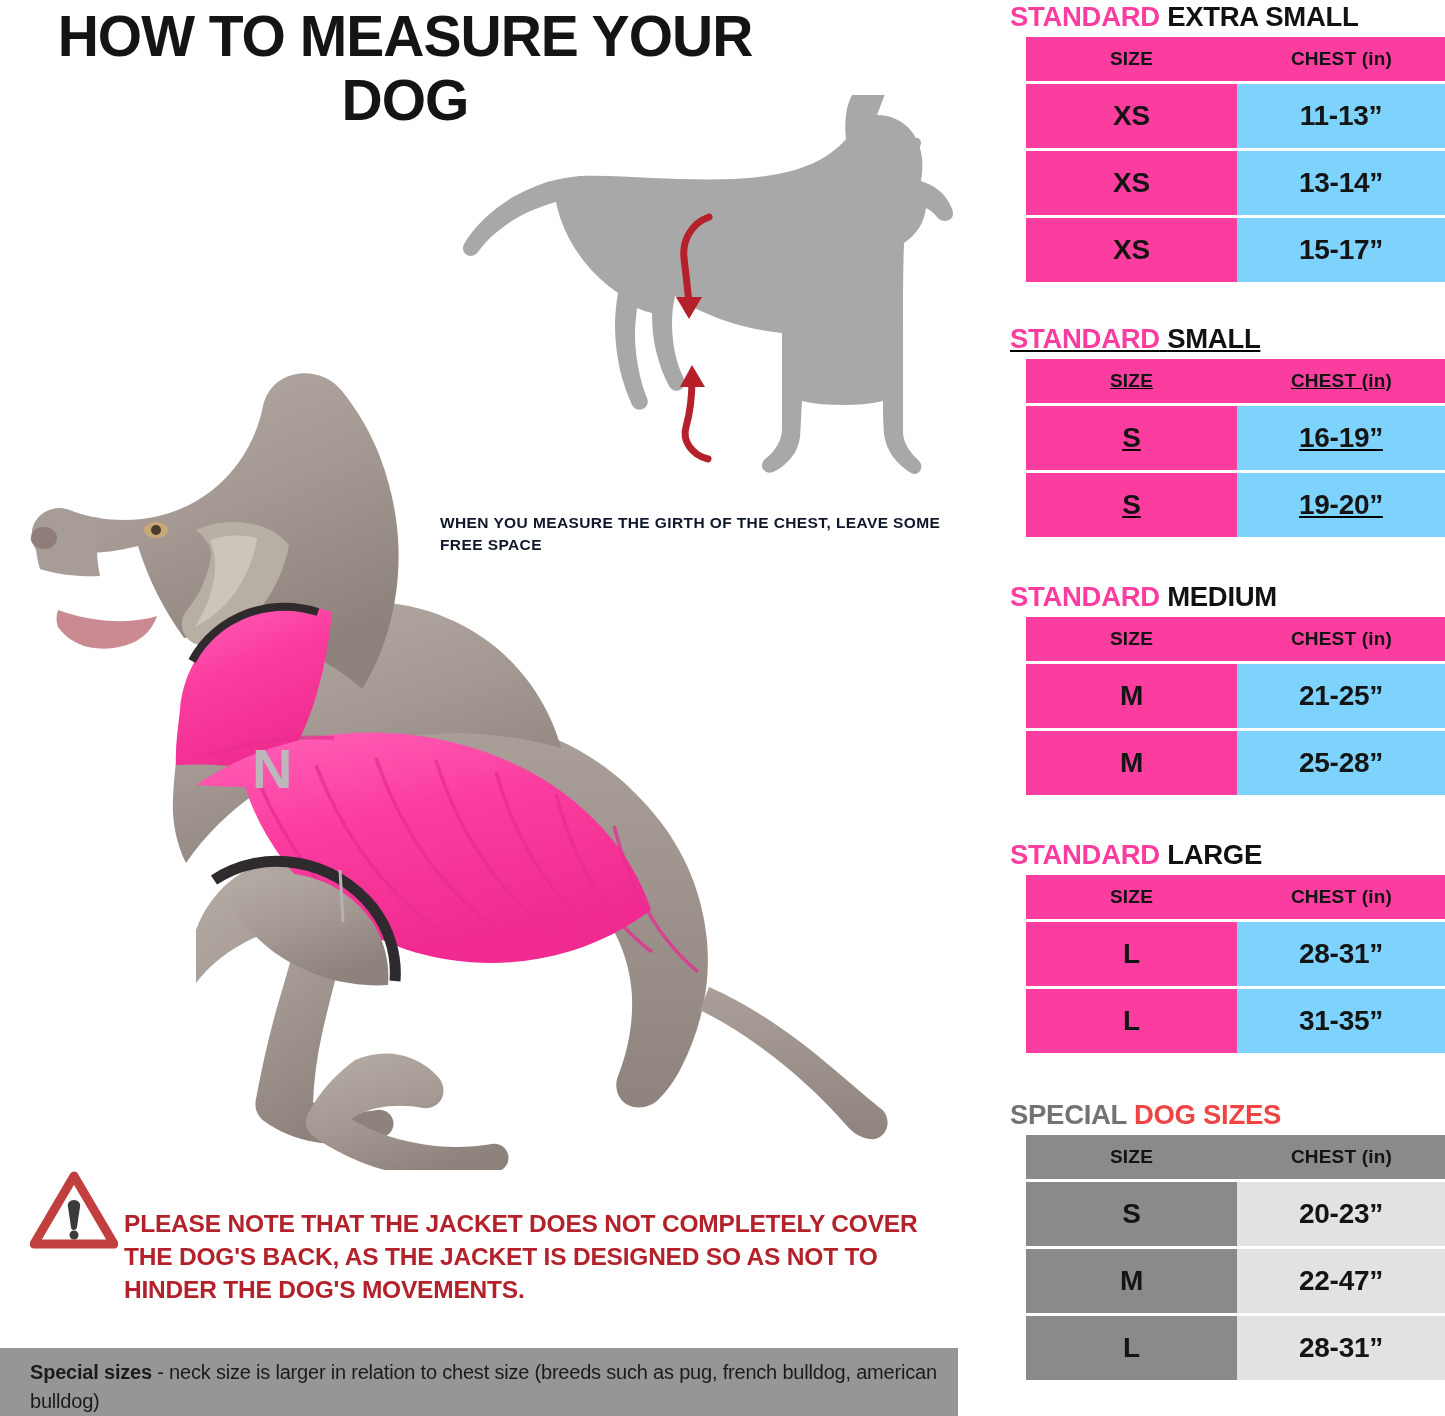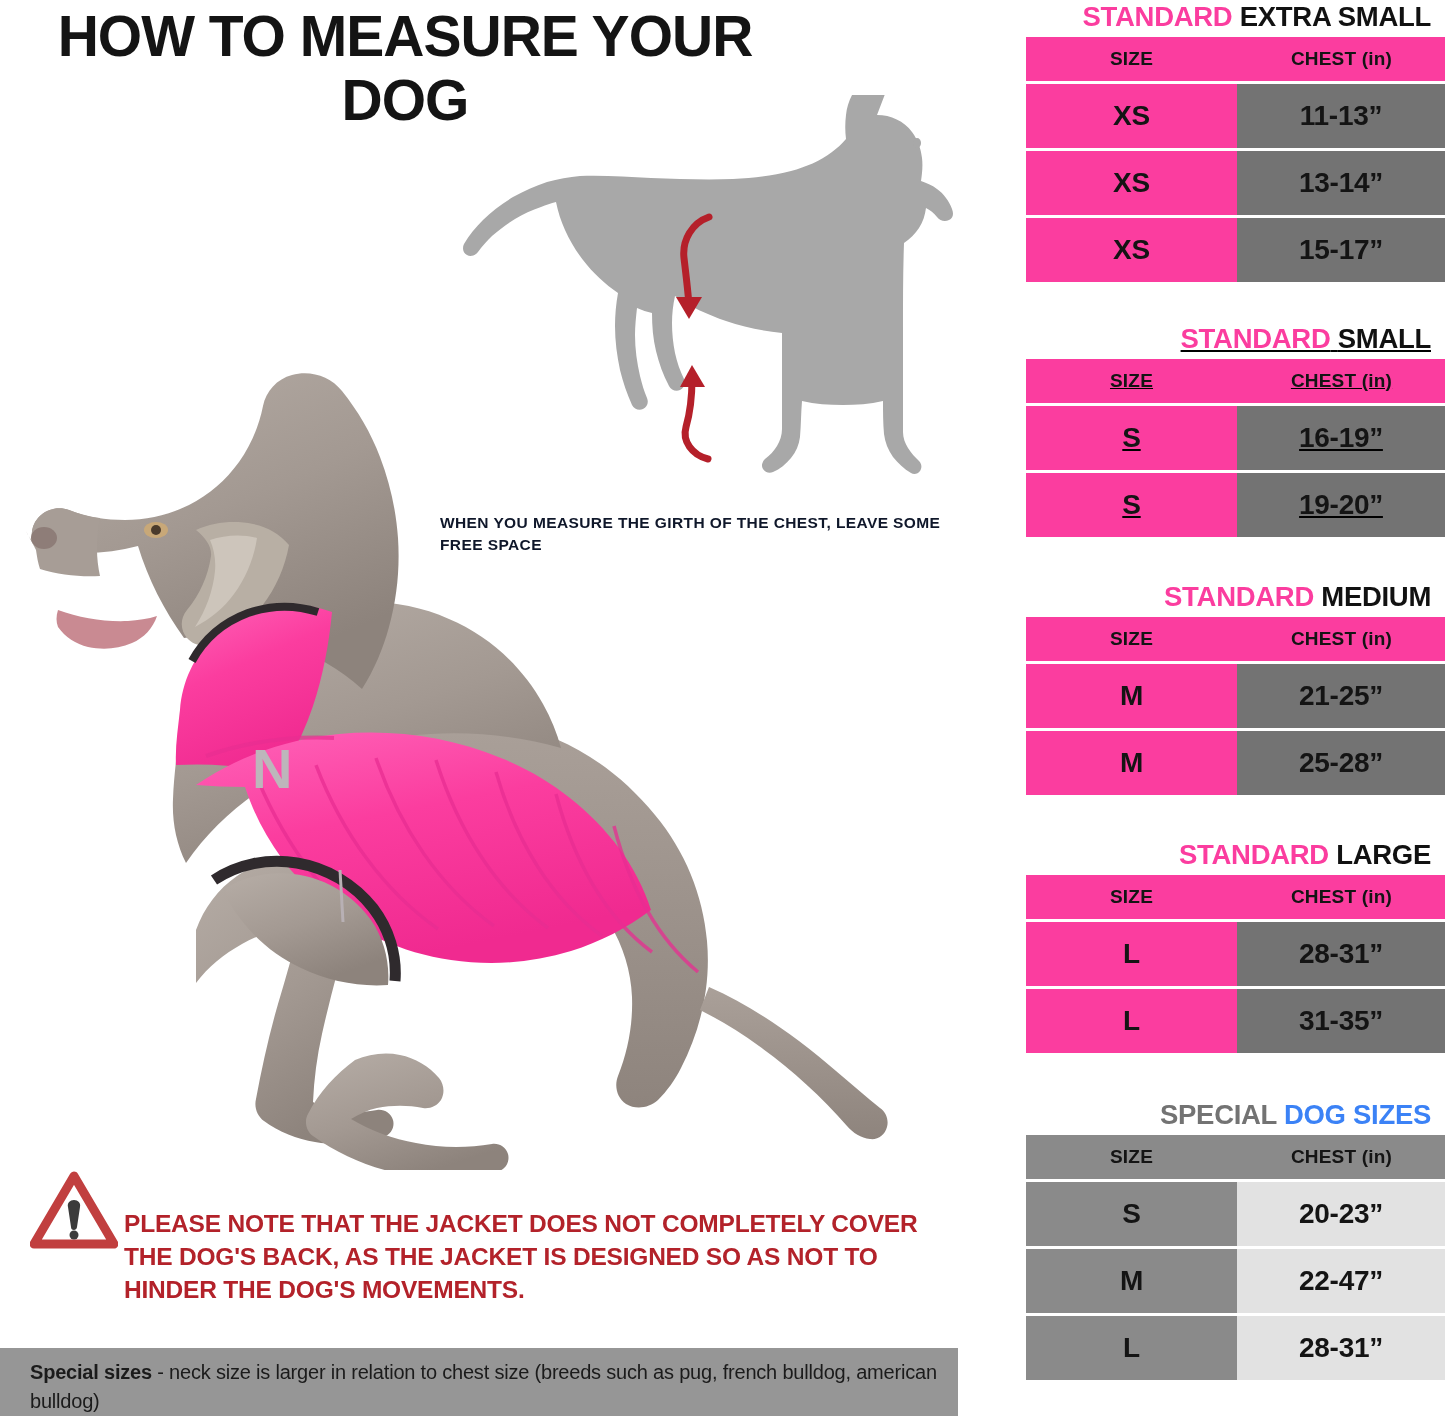--- a/index.html
+++ b/index.html
@@ -139,33 +139,32 @@
     top: 0;
     width: 435px;
     height: 1416px;
   }
   .sect {
     position: absolute;
     left: 0;
     width: 435px;
   }
   .sect-title {
-    text-align: right;
     padding-right: 14px;
     font-size: 27.5px;
     font-weight: bold;
     letter-spacing: -0.3px;
     line-height: 34px;
     text-transform: uppercase;
     white-space: nowrap;
   }
   .sect-title .w1 { color: #fb3d9f; }
   .sect-title .w2 { color: #111111; }
   .sect-title.gray .w1 { color: #737373; }
-  .sect-title.gray .w2 { color: #3b82f6; }
+  .sect-title.gray .w2 { color: #ef4444; }
 
   table.size-table {
     border-collapse: separate;
     border-spacing: 0px 3px;
     width: 419px;
     margin-left: 16px;
     table-layout: fixed;
   }
   table.size-table td {
     text-align: center;
@@ -182,21 +181,21 @@
     height: 42px;
     background: #fb3d9f;
   }
   .size-table thead td.hl { padding-right: 0; }
   .size-table tbody td {
     font-size: 28px;
     height: 62px;
     letter-spacing: -0.3px;
   }
   .size-table tbody td.sz { background: #fb3d9f; }
-  .size-table tbody td.ch { background: #737373; }
+  .size-table tbody td.ch { background: #7dd3fc; }
 
   
   .size-table.gray thead td { background: #8a8a8a; }
   .size-table.gray tbody td.sz { background: #8a8a8a; }
   .size-table.gray tbody td.ch { background: #e2e2e2; }
 
   
   .size-table thead tr td { border: 0; }
 </style>
 </head>

